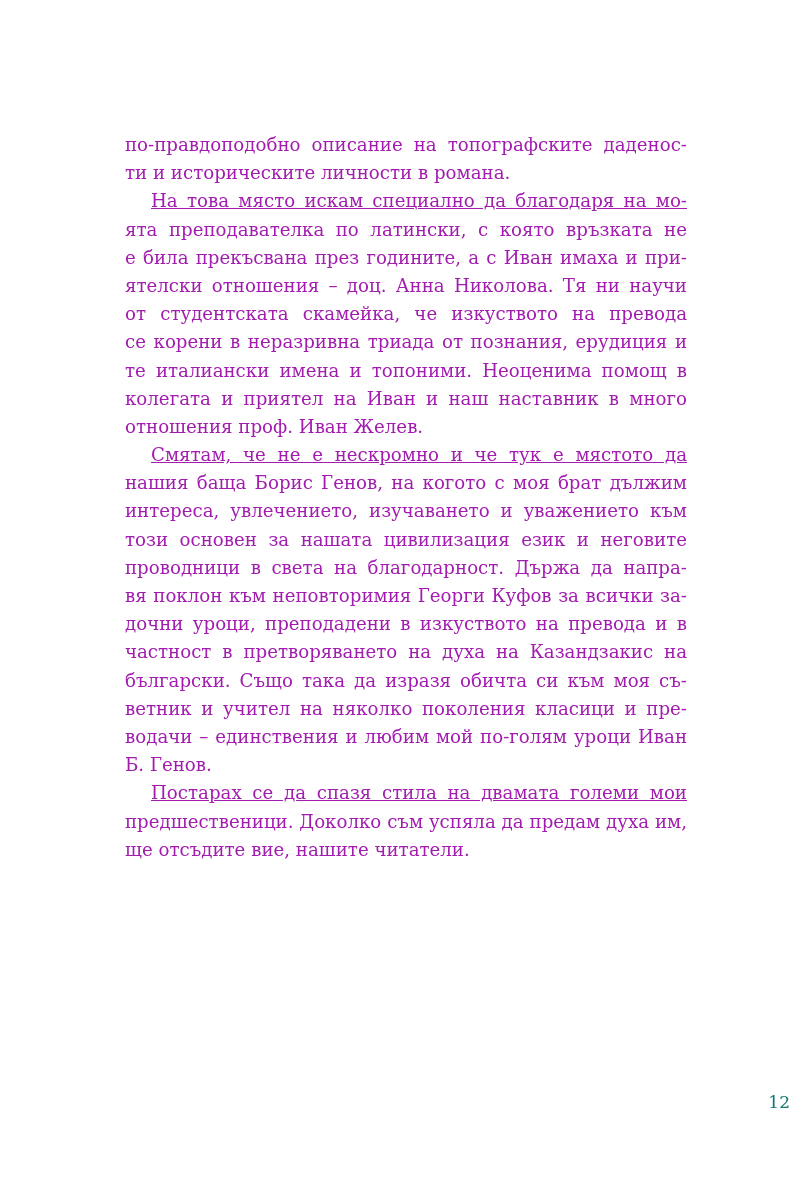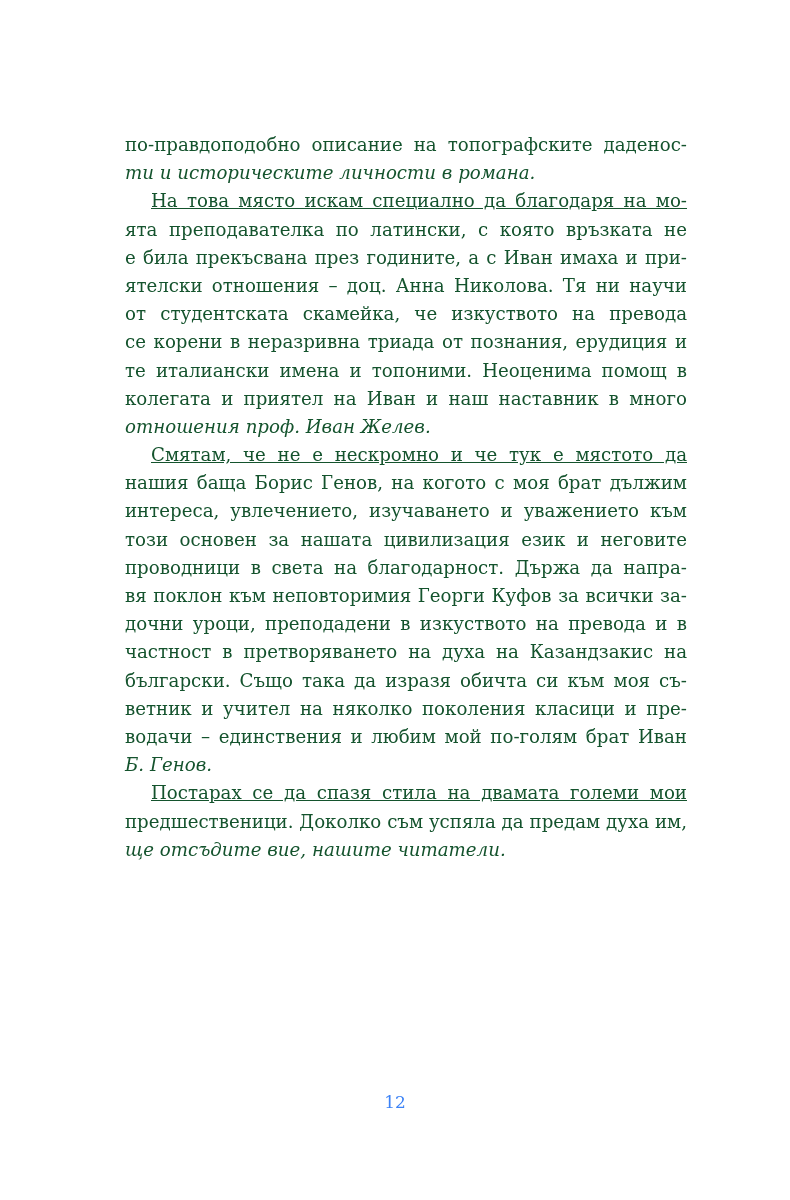--- a/index.html
+++ b/index.html
@@ -1,28 +1,28 @@
 <!DOCTYPE html>
 <html><head>
 <meta charset="utf-8">
 <style>
   html, body { margin: 0; padding: 0; background: #ffffff; }
   body { width: 790px; height: 1200px; position: relative; overflow: hidden; }
   .page { position: absolute; left: 0; top: 0; width: 790px; height: 1200px; background: #ffffff; }
   .text-block {
     position: absolute; left: 125px; top: 131px; width: 562px;
     font-family: "DejaVu Serif", serif; font-size: 18.2px; line-height: 28.2px;
-    color: #14532d;
+    color: #a21caf;
   }
   .line { display: block; white-space: nowrap; text-align: justify; text-align-last: justify; height: 28.2px; }
-  .line.last { text-align-last: left; font-style: italic; }
+  .line.last { text-align-last: left; }
   .line.indent { padding-left: 26px; text-decoration: underline; }
   .page-number {
-    position: absolute; left: 0; width: 790px; top: 1092px; text-align: center;
-    font-family: "DejaVu Serif", serif; font-size: 17px; color: #3b82f6;
+    position: absolute; left: 0; width: 790px; top: 1092px; text-align: right;
+    font-family: "DejaVu Serif", serif; font-size: 17px; color: #0f766e;
   }
 </style>
 </head>
 <body>
 
 <div class="page">
   <div class="text-block">
 
     <span class="line">по-правдоподобно описание на топографските даденос-</span>
     <span class="line last">ти и историческите личности в романа.</span>
@@ -40,21 +40,21 @@
     <span class="line indent">Смятам, че не е нескромно и че тук е мястото да</span>
     <span class="line">нашия баща Борис Генов, на когото с моя брат дължим</span>
     <span class="line">интереса, увлечението, изучаването и уважението към</span>
     <span class="line">този основен за нашата цивилизация език и неговите</span>
     <span class="line">проводници в света на благодарност. Държа да напра-</span>
     <span class="line">вя поклон към неповторимия Георги Куфов за всички за-</span>
     <span class="line">дочни уроци, преподадени в изкуството на превода и в</span>
     <span class="line">частност в претворяването на духа на Казандзакис на</span>
     <span class="line">български. Също така да изразя обичта си към моя съ-</span>
     <span class="line">ветник и учител на няколко поколения класици и пре-</span>
-    <span class="line">водачи – единствения и любим мой по-голям брат Иван</span>
+    <span class="line">водачи – единствения и любим мой по-голям уроци Иван</span>
     <span class="line last">Б. Генов.</span>
 
     <span class="line indent">Постарах се да спазя стила на двамата големи мои</span>
     <span class="line">предшественици. Доколко съм успяла да предам духа им,</span>
     <span class="line last">ще отсъдите вие, нашите читатели.</span>
   </div>
 
   <div class="page-number">12</div>
 </div>
 

